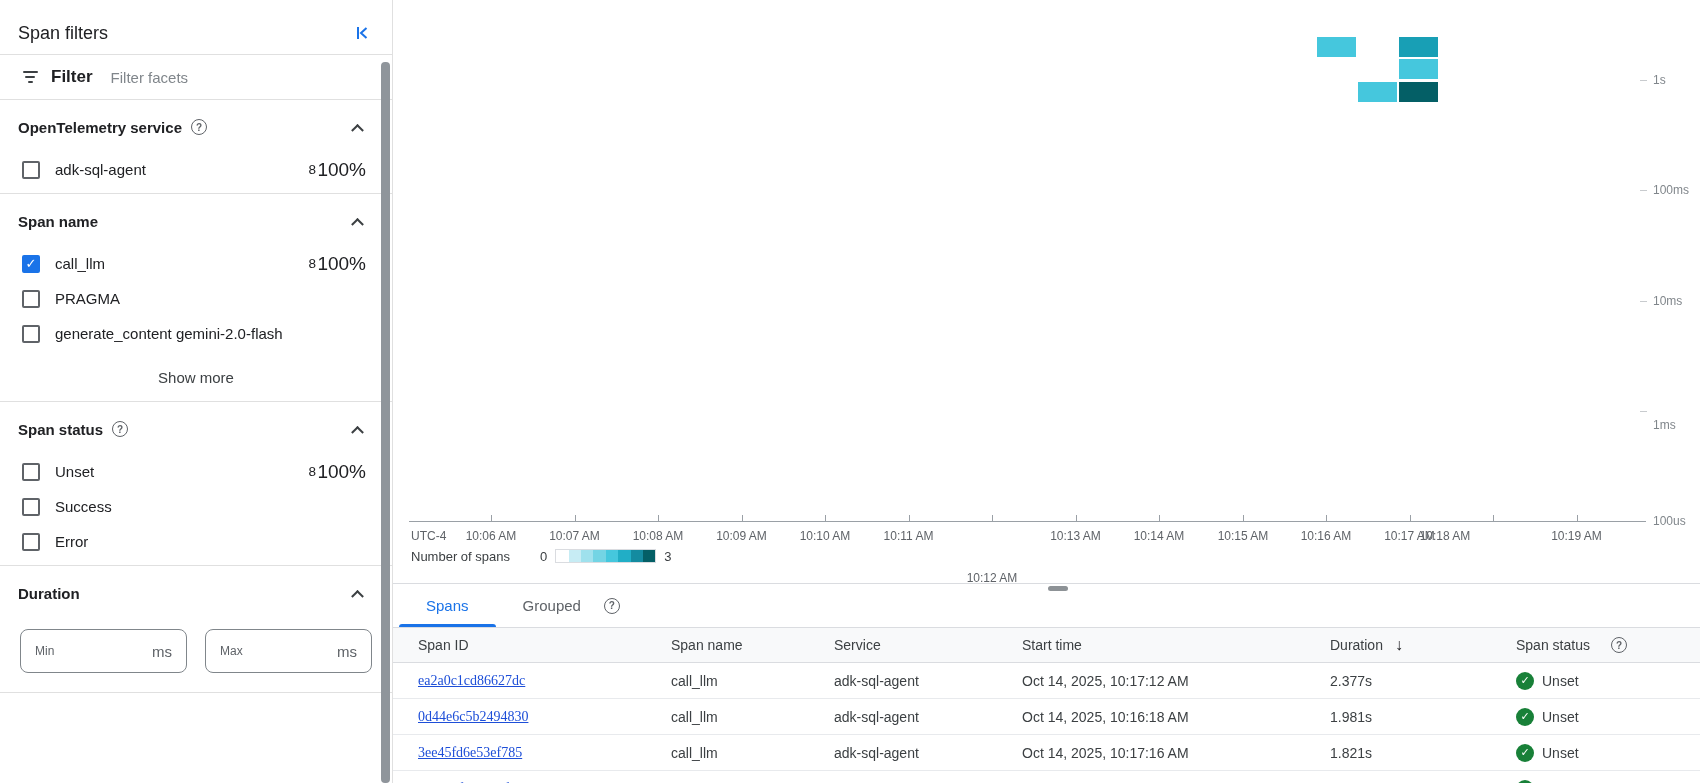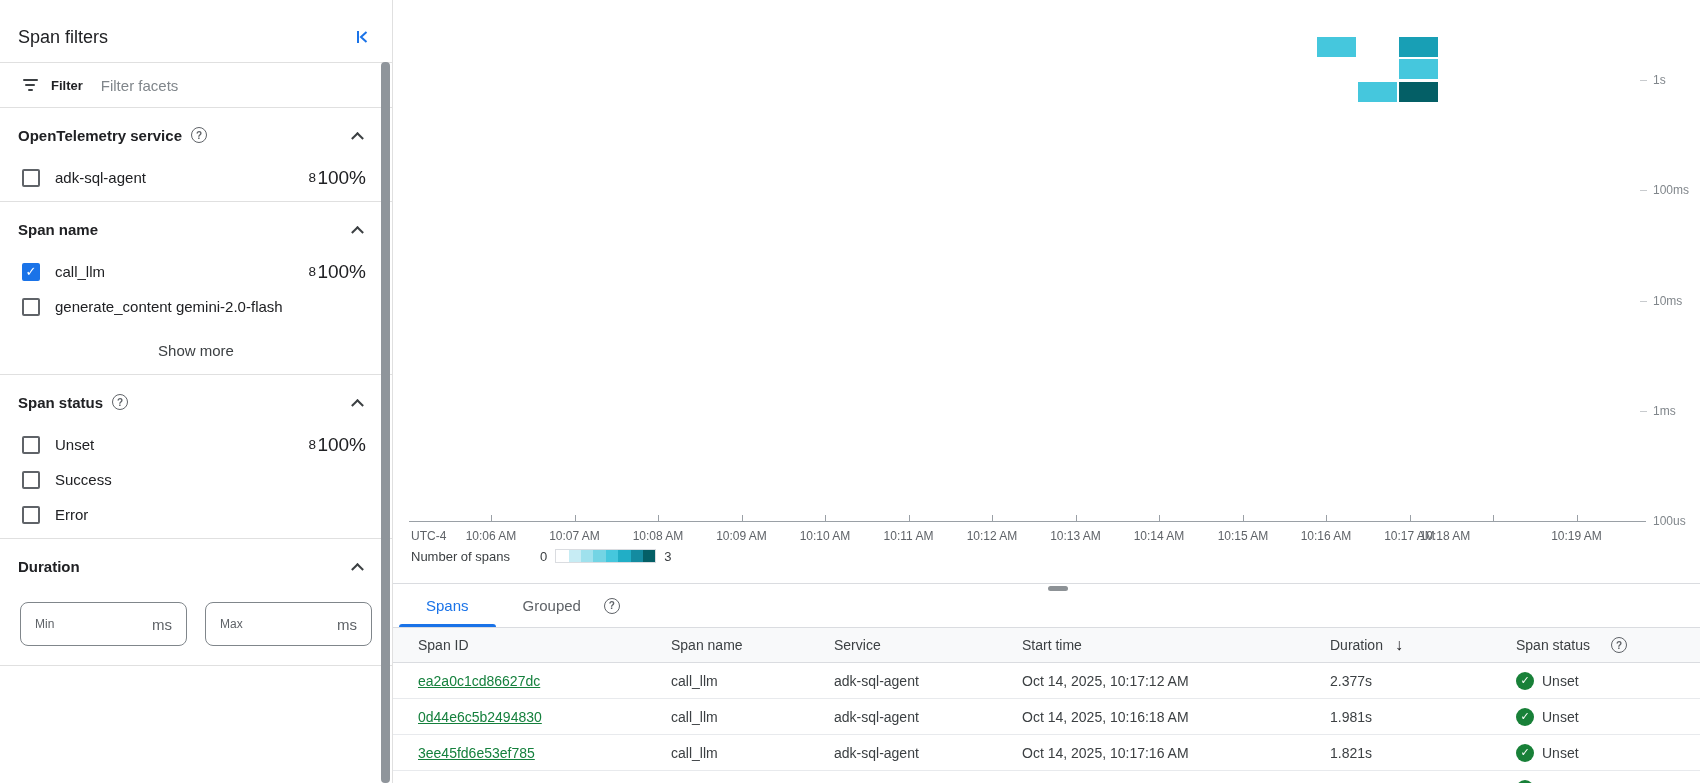--- a/index.html
+++ b/index.html
@@ -2,30 +2,30 @@
 <html><head>
 <meta charset="utf-8">
 <style>
   * { margin:0; padding:0; box-sizing:border-box; }
   html,body { width:1700px; height:783px; overflow:hidden; background:#fff;
               font-family:"Liberation Sans","DejaVu Sans",sans-serif; color:#202124; }
   #app { position:relative; width:1700px; height:783px; }
 
   
   #sidebar { position:absolute; left:0; top:0; width:392px; height:783px; background:#fff; }
-  .sb-header { height:63px; display:flex; align-items:center; padding:12px 20px 0 18px;
+  .sb-header { height:55px; display:flex; align-items:center; padding:12px 20px 0 18px;
                border-bottom:1px solid #e0e0e0; }
   .sb-title { font-size:18px; color:#202124; }
   .collapse-btn { margin-left:auto; cursor:pointer; display:flex; align-items:center; }
   .sb-filter { height:45px; display:flex; align-items:center; padding:0 18px 0 22px;
                border-bottom:1px solid #e0e0e0; cursor:text; }
   .filter-icon { width:16px; display:flex; flex-direction:column; align-items:center; gap:3px; margin-right:13px; }
   .filter-icon i { display:block; height:2px; background:#3c4043; border-radius:1px; }
   .filter-icon i:nth-child(1){ width:15px; } .filter-icon i:nth-child(2){ width:10px; } .filter-icon i:nth-child(3){ width:5px; }
-  .filter-label { font-size:13px; font-weight:700; color:#202124; margin-right:18px; }
+  .filter-label { font-size:17px; font-weight:700; color:#202124; margin-right:18px; }
   .filter-ph { font-size:15px; color:#80868b; }
 
   .sb-section { padding-top:13px; }
   .sec-head { display:flex; align-items:center; height:28px; padding:0 30px 0 18px; }
   .sec-title { font-size:15px; font-weight:700; color:#202124;text-align:center; }
   .help-ic { width:16px; height:16px; border:1.5px solid #5f6368; border-radius:50%;
              color:#5f6368; font-size:10px; font-weight:700; display:inline-flex;
              align-items:center; justify-content:center; margin-left:9px; flex:0 0 auto; }
   .chev-up { margin-left:auto; width:9px; height:9px; border-left:2px solid #3c4043;
              border-top:2px solid #3c4043; transform:rotate(45deg) translate(2px,2px); cursor:pointer; }
@@ -79,21 +79,21 @@
   .tab.inactive { color:#5f6368; gap:14px; }
 
   #table { position:absolute; left:0; top:627px; width:100%; height:156px; overflow:hidden; }
   .tgrid { display:grid; grid-template-columns:253px 163px 188px 308px 186px 1fr;
            align-items:center; padding-left:25px; }
   #thead { height:36px; background:#f8f9fa; border-top:1px solid #dadce0; border-bottom:1px solid #dadce0;
            font-size:14px; font-weight:500; color:#3c4043; }
   .th-flex { display:flex; align-items:center; gap:12px; }
   .sort-arrow { font-size:16px; color:#202124; cursor:pointer; }
   .trow { height:36px; border-bottom:1px solid #e8eaed; font-size:14px; color:#3c4043; }
-  .span-id { color:#15803d; text-decoration:underline; cursor:pointer; width:fit-content; }
+  .span-id { color:#1d4ed8; text-decoration:underline; cursor:pointer; width:fit-content;font-family:Liberation Serif, serif; }
   .status-cell { display:flex; align-items:center; gap:8px; }
   .status-ic { width:18px; height:18px; border-radius:50%; background:#188038; color:#fff;
                font-size:11px; font-weight:700; display:inline-flex; align-items:center; justify-content:center; }
 </style>
 </head>
 <body>
 
 <div id="app">
 
   <aside id="sidebar">
@@ -137,20 +137,26 @@
           <div class="sec-head">
             <span class="sec-title">Span name</span>
             <span class="chev-up"></span>
           </div>
           <div class="facet-list">
             <div class="facet-row">
               <span class="cb checked">✓</span>
               <span class="facet-label">call_llm</span>
               <span class="facet-count">8</span>
               <span class="facet-pct">100%</span>
+            </div>
+            <div class="facet-row">
+              <span class="cb"></span>
+              <span class="facet-label">PRAGMA</span>
+              <span class="facet-count"></span>
+              <span class="facet-pct"></span>
             </div>
             <div class="facet-row">
               <span class="cb"></span>
               <span class="facet-label">generate_content gemini-2.0-flash</span>
               <span class="facet-count"></span>
               <span class="facet-pct"></span>
             </div>
           </div>
           <div class="show-more">Show more</div>
           <div class="sec-pad"></div>
@@ -224,21 +230,21 @@
           <div class="x-lab" style="left: 181.5px;">10:07 AM</div>
           <div class="x-tick" style="left: 265px;"></div>
           <div class="x-lab" style="left: 265px;">10:08 AM</div>
           <div class="x-tick" style="left: 348.5px;"></div>
           <div class="x-lab" style="left: 348.5px;">10:09 AM</div>
           <div class="x-tick" style="left: 432px;"></div>
           <div class="x-lab" style="left: 432px;">10:10 AM</div>
           <div class="x-tick" style="left: 515.5px;"></div>
           <div class="x-lab" style="left: 515.5px;">10:11 AM</div>
           <div class="x-tick" style="left: 599px;"></div>
-          <div class="x-lab" style="left: 599px;">10:12 AM</div>
+          <div class="x-lab" style="left: 599px; margin-top: 42px;">10:12 AM</div>
           <div class="x-tick" style="left: 682.5px;"></div>
           <div class="x-lab" style="left: 682.5px;">10:13 AM</div>
           <div class="x-tick" style="left: 766px;"></div>
           <div class="x-lab" style="left: 766px;">10:14 AM</div>
           <div class="x-tick" style="left: 849.5px;"></div>
           <div class="x-lab" style="left: 850px;">10:15 AM</div>
           <div class="x-tick" style="left: 933px;"></div>
           <div class="x-lab" style="left: 933px;">10:16 AM</div>
           <div class="x-tick" style="left: 1016.5px;"></div>
           <div class="x-lab" style="left: 1016.5px;">10:17 AM</div>
@@ -249,21 +255,21 @@
         </div>
       <div class="utc-lab">UTC-4</div>
       <div id="y-labels">
           <div class="y-dash" style="top: 80px;"></div>
           <div class="y-lab" style="top: 80px;">1s</div>
           <div class="y-dash" style="top: 190.3px;"></div>
           <div class="y-lab" style="top: 190.3px;">100ms</div>
           <div class="y-dash" style="top: 300.6px;"></div>
           <div class="y-lab" style="top: 300.6px;">10ms</div>
           <div class="y-dash" style="top: 410.9px;"></div>
-          <div class="y-lab" style="top: 411px;">1ms</div>
+          <div class="y-lab" style="top: 425px;">1ms</div>
           <div class="y-lab" style="top: 521.2px;">100us</div>
         </div>
       <div id="legend">
         <span class="legend-label">Number of spans</span>
         <span class="legend-min">0</span>
         <span id="legend-swatch">
             <span class="seg" style="background: rgb(255, 255, 255);"></span>
             <span class="seg" style="background: rgb(199, 236, 244);"></span>
             <span class="seg" style="background: rgb(159, 225, 237);"></span>
             <span class="seg" style="background: rgb(115, 212, 228);"></span>

